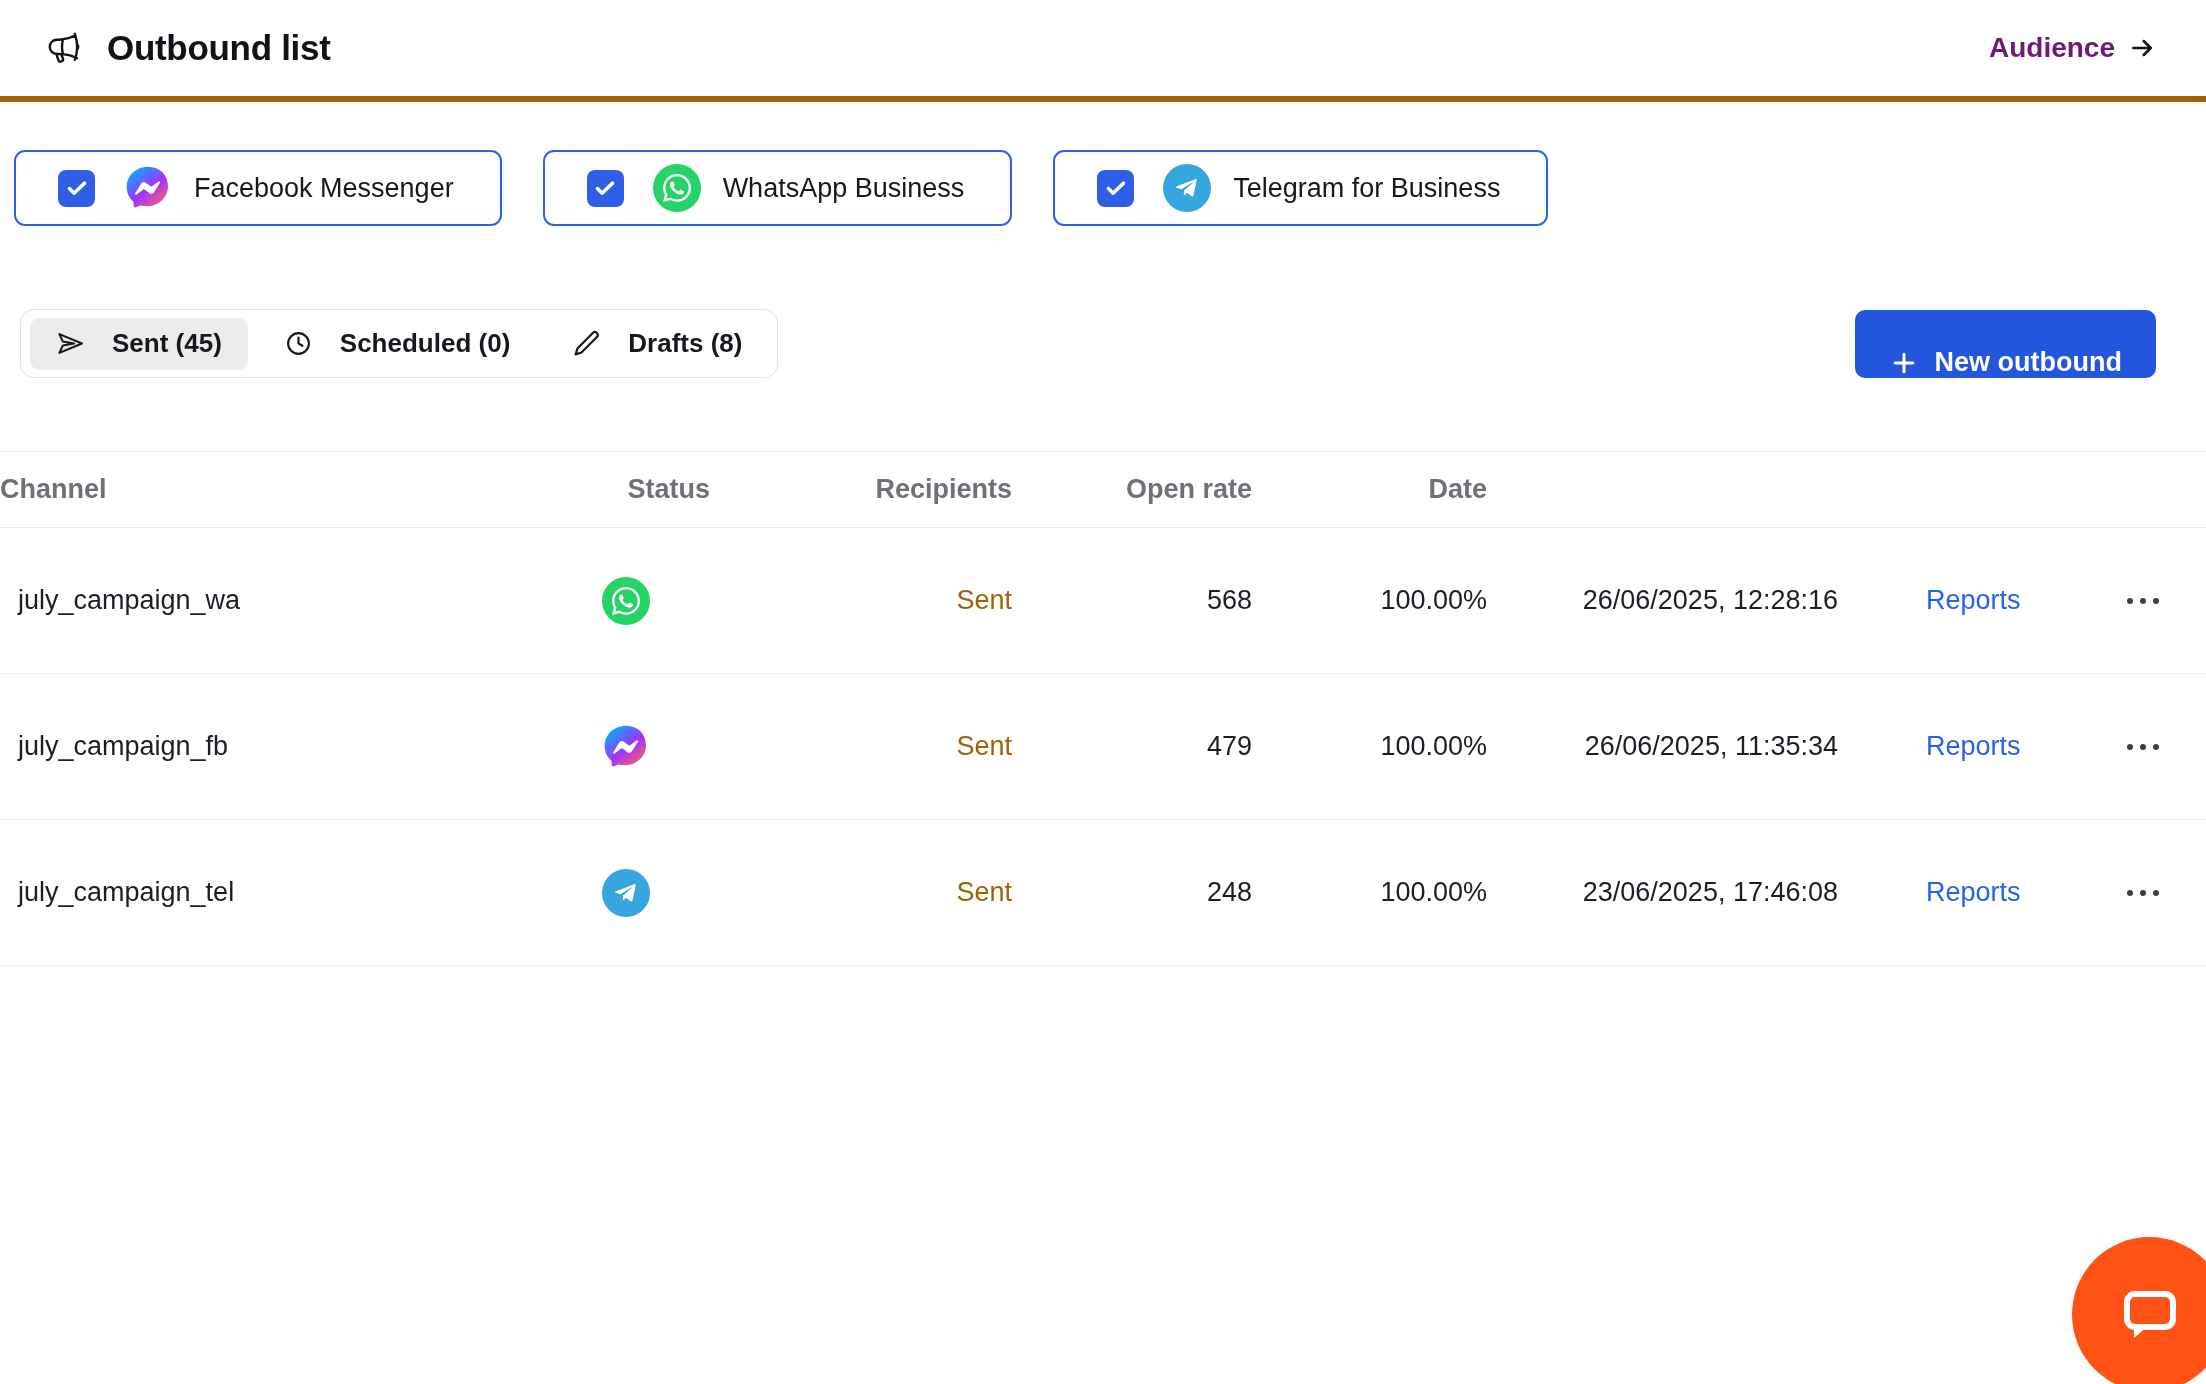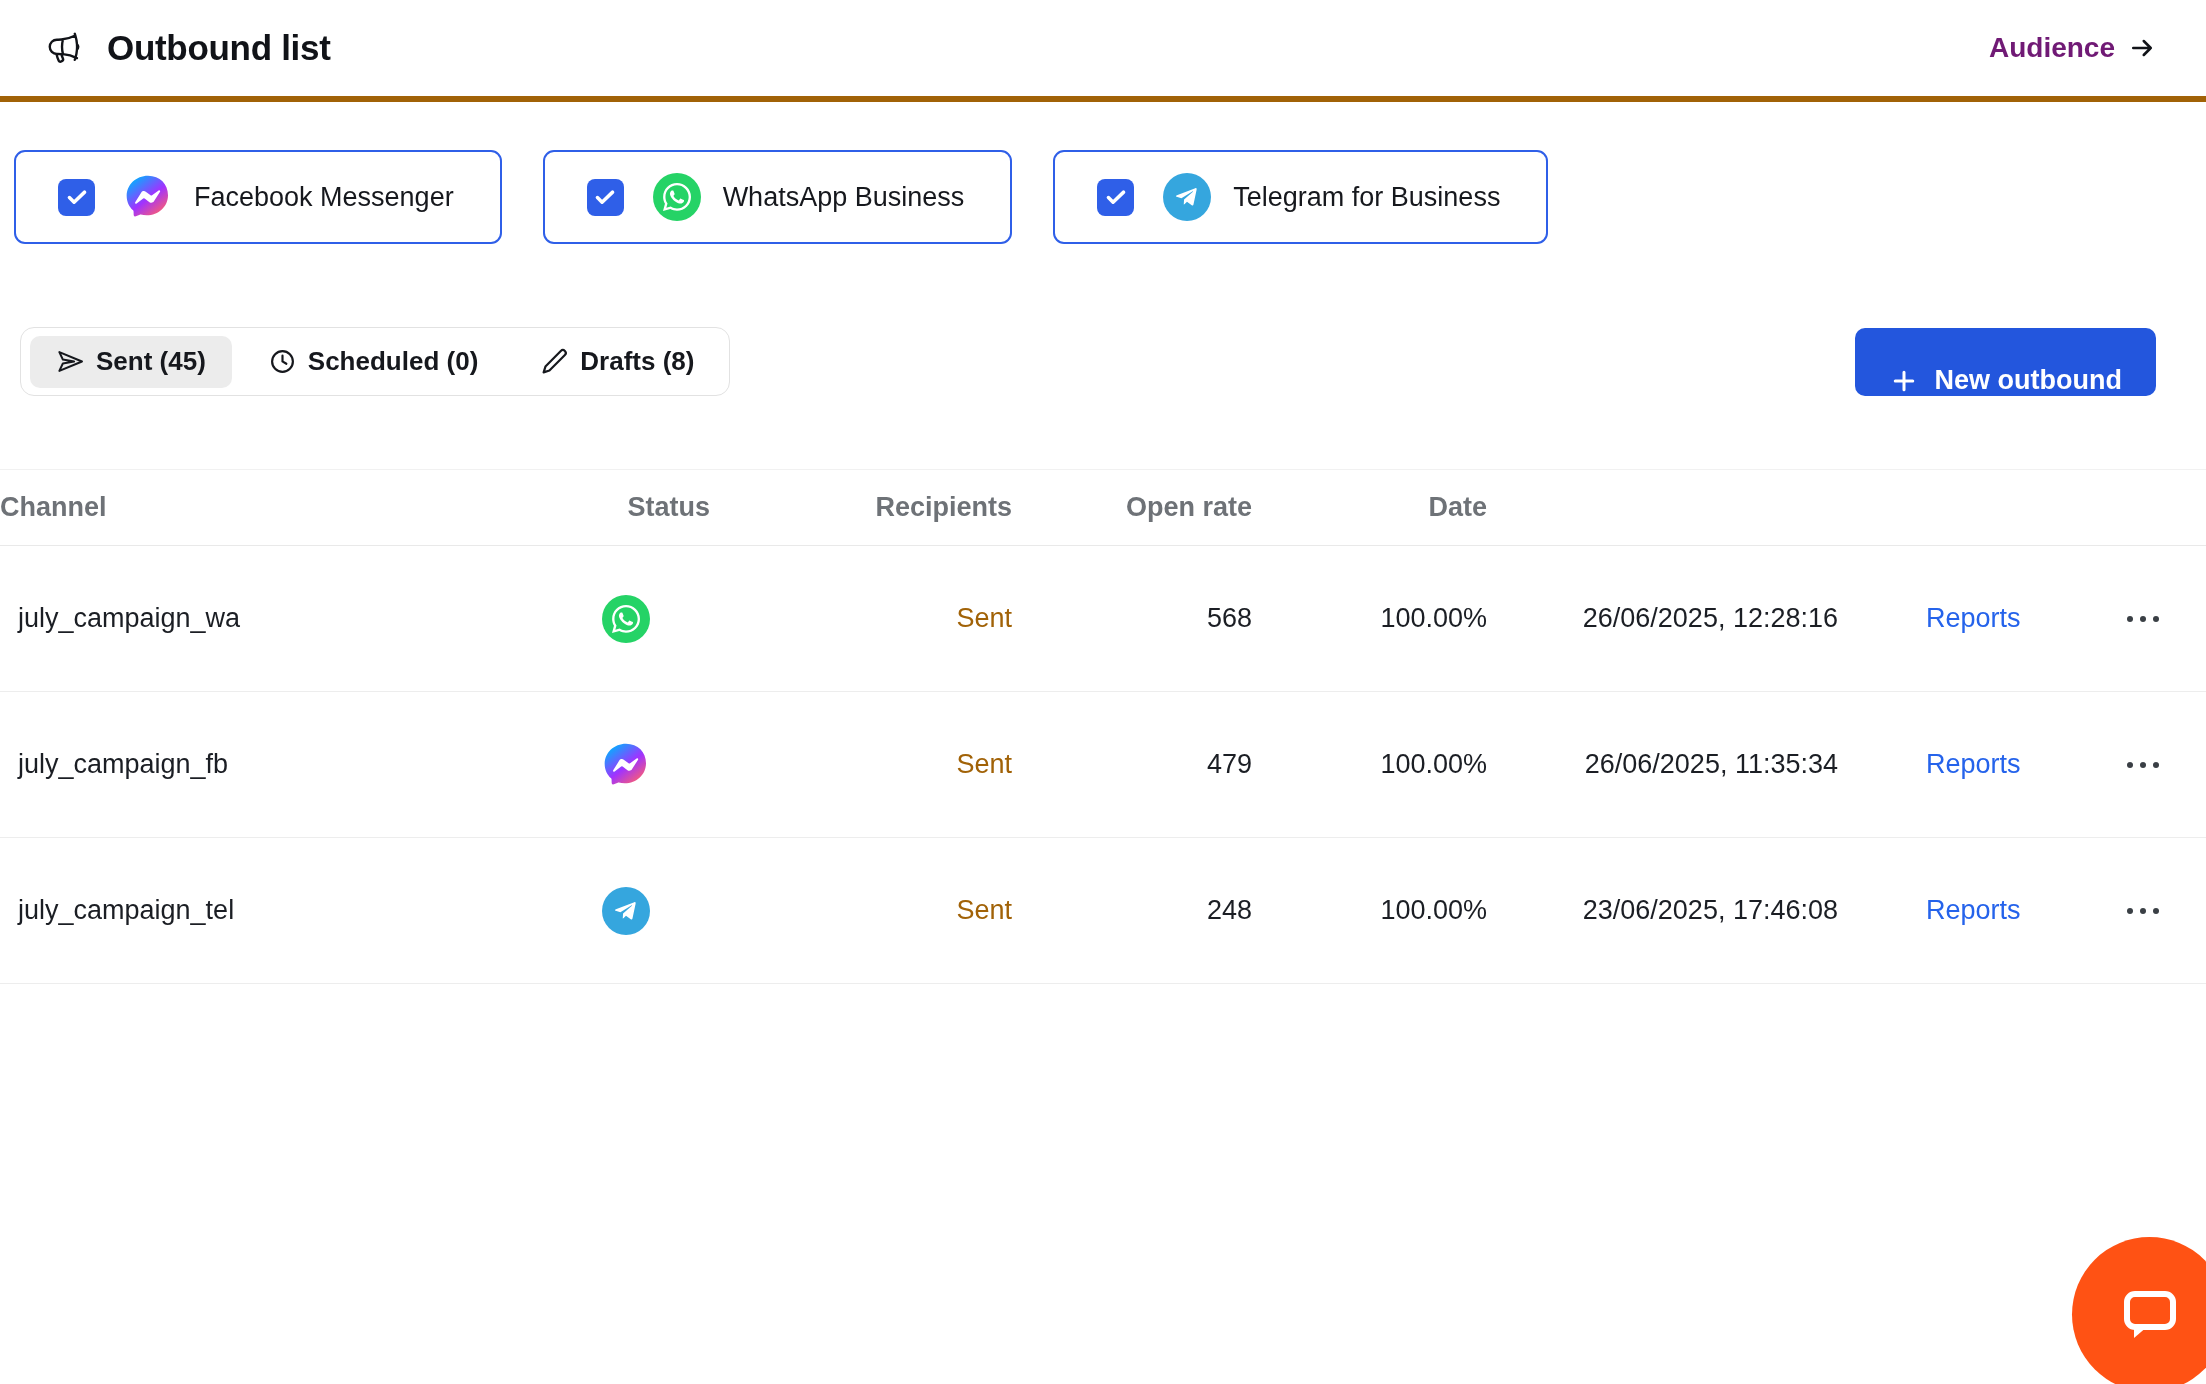--- a/index.html
+++ b/index.html
@@ -28,41 +28,41 @@
     display: flex; align-items: center; gap: 13px;
     font-size: 28px; font-weight: 700; color: #701a75;
     text-decoration: none; cursor: pointer; background: none; border: none;
     font-family: inherit;
   }
 
   
   .channel-filters { display: flex; gap: 41px; margin: 48px 20px 0 14px; }
   .filter-card {
     display: flex; align-items: center;
-    height: 94px; padding: 0 46px 0 42px;
+    height: 76px; padding: 0 46px 0 42px;
     border: 2px solid #2f5fe8; border-radius: 11px;
     background: #fff; cursor: pointer;
   }
   .checkbox {
     width: 37px; height: 37px; border-radius: 8px;
     background: #2f5fe8;
     display: flex; align-items: center; justify-content: center; flex: none;
   }
   .filter-card .chicon { margin-left: 29px; }
   .filter-label { margin-left: 22px; font-size: 27px; color: #16181d; white-space: nowrap; }
 
   
   .toolbar { display: flex; justify-content: space-between; align-items: center; margin: 83px 50px 0 20px; }
   .tab-group {
     display: flex; align-items: center; gap: 10px;
     height: 69px; padding: 0 9px;
     border: 1px solid #e2e2e2; border-radius: 14px; background: #fff;
   }
   .tab {
-    display: flex; align-items: center; gap: 11px;
+    display: flex; align-items: center; gap: 27px;
     height: 52px; padding: 0 26px;
     border-radius: 10px; border: none; background: transparent;
     font-size: 26px; font-weight: 700; color: #16181d;
     cursor: pointer; font-family: inherit; white-space: nowrap;
   }
   .tab.active { background: #ececec; }
   .btn-primary {
     display: flex; align-items: flex-end; gap: 16px;
     height: 68px; padding: 0 34px;
     background: #2356dd; color: #fff;

